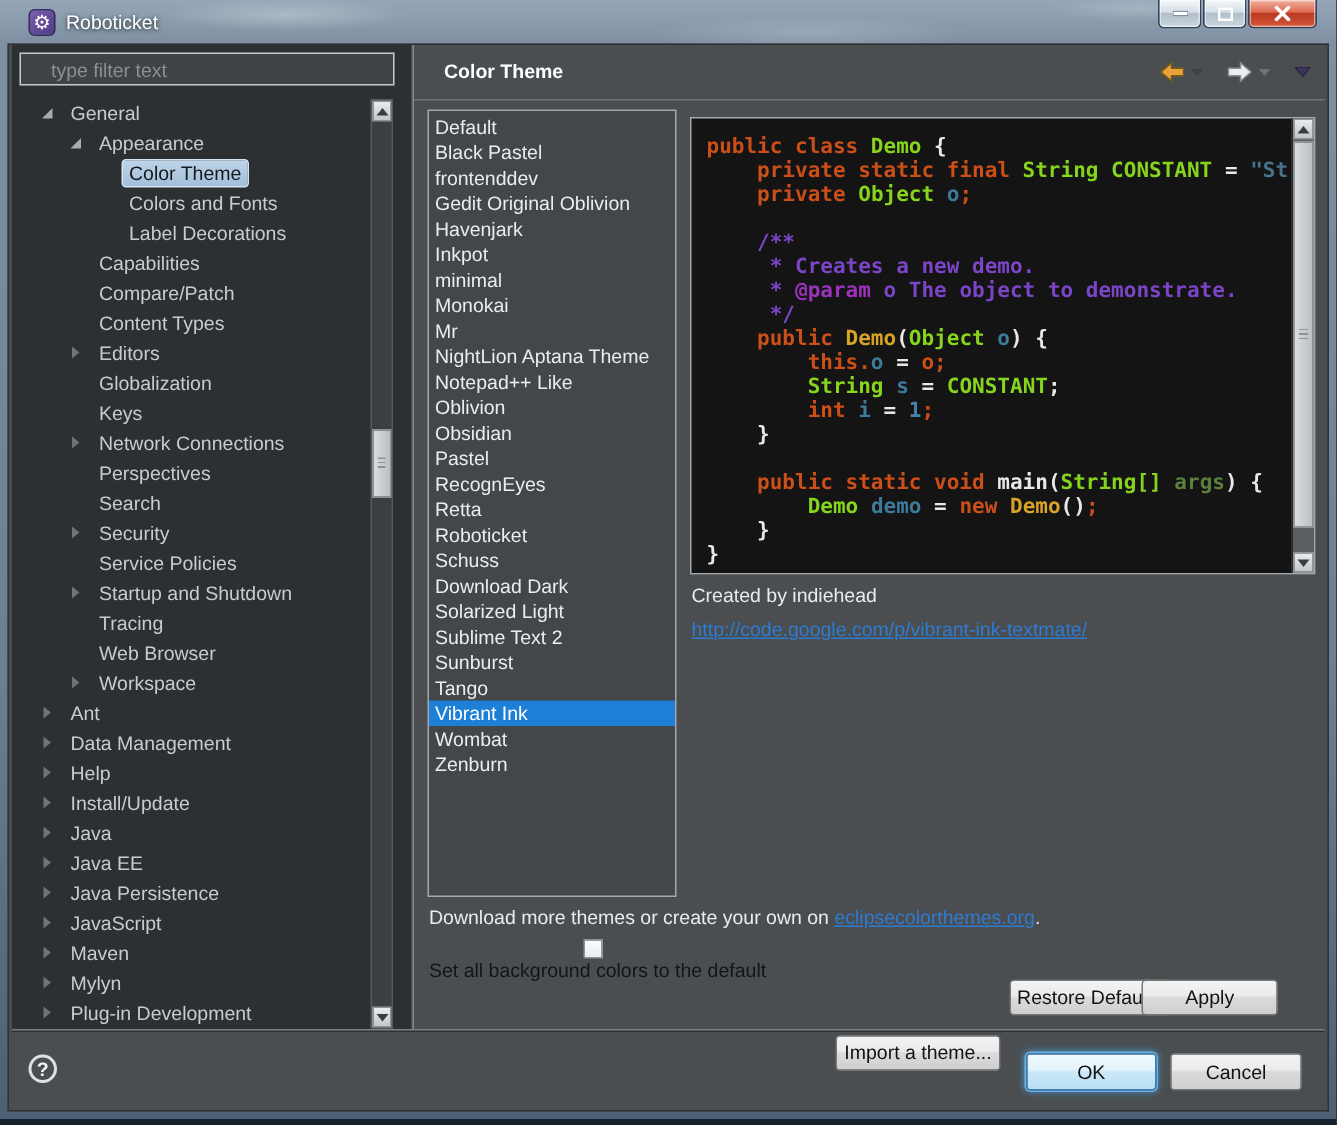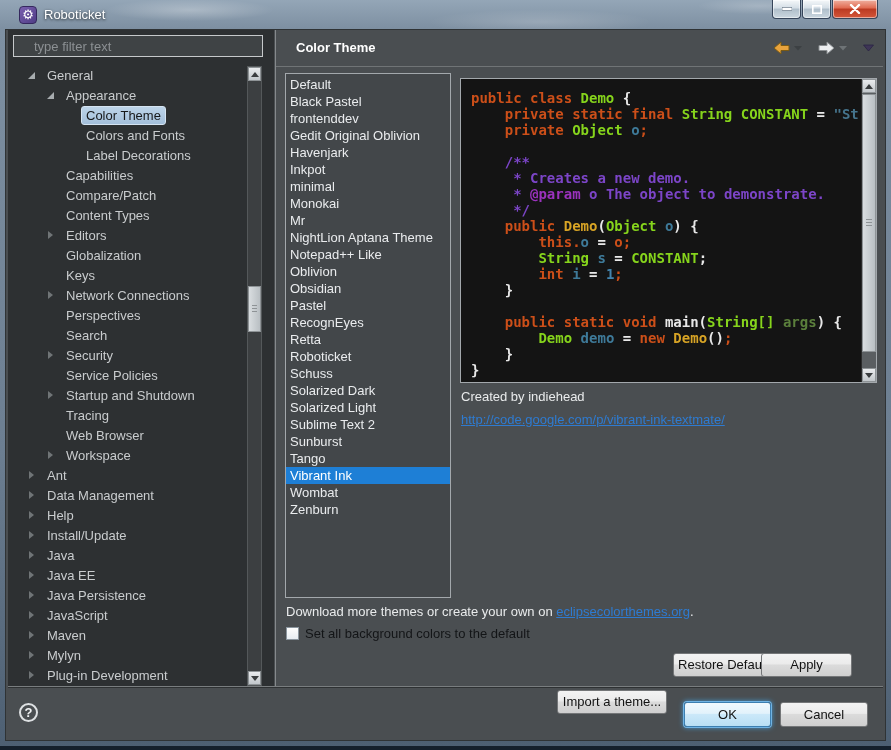--- a/index.html
+++ b/index.html
@@ -73,21 +73,21 @@
   .code{position:absolute;left:10px;top:11px;right:18px;bottom:2px;overflow:hidden;}
   .code-line{height:16px;white-space:pre;font-family:"DejaVu Sans Mono","Liberation Mono",monospace;font-size:14px;font-weight:bold;}
   .preview-sb{position:absolute;right:0;top:0;width:15px;height:303px;background:#5a5e61;border-left:1px solid #2a2a2a;}
   .preview-sb .sb-btn{width:14px;left:0;}
   .preview-sb .sb-thumb{width:14px;}
   .created-by{position:absolute;left:461px;top:389px;color:#e9ebec;font-size:13px;}
   .preview-link{position:absolute;left:461px;top:412px;color:#2e7bd1;font-size:13px;text-decoration:underline;cursor:pointer;}
   
   .download-row{position:absolute;left:286px;top:604px;font-size:13px;color:#e9ebec;}
   .download-link{color:#2e7bd1;text-decoration:underline;cursor:pointer;}
-  .checkbox-row{position:absolute;left:286px;top:626px;display:flex;align-items:center;font-size:13px;color:#131517;}
+  .checkbox-row{position:absolute;left:286px;top:626px;display:flex;align-items:center;font-size:13px;color:#131517;flex-direction:column;}
   .checkbox{width:13px;height:13px;box-sizing:border-box;background:linear-gradient(180deg,#fdfdfd,#e7edf2);
     border:1px solid #8a959e;margin-right:6px;}
   .btn{position:absolute;height:24px;box-sizing:border-box;border:1px solid #747678;border-radius:3px;
     background:linear-gradient(180deg,#f3f3f3,#ebebeb 45%,#dbdbdb 50%,#cfcfcf);
     color:#121212;font:13px "Liberation Sans",sans-serif;text-align:center;line-height:22px;cursor:default;}
   .btn-import{left:557px;top:690px;width:110px;}
   .btn-restore{left:673px;top:653px;width:107px;}
   .btn-apply{left:761px;top:653px;width:91px;}
   .h-separator{position:absolute;left:8px;top:686px;width:875px;height:1px;background:#797d7f;box-shadow:0 1px 0 #2e3133;}
   
@@ -298,21 +298,21 @@
       <div class="theme-item">Mr</div>
       <div class="theme-item">NightLion Aptana Theme</div>
       <div class="theme-item">Notepad++ Like</div>
       <div class="theme-item">Oblivion</div>
       <div class="theme-item">Obsidian</div>
       <div class="theme-item">Pastel</div>
       <div class="theme-item">RecognEyes</div>
       <div class="theme-item">Retta</div>
       <div class="theme-item">Roboticket</div>
       <div class="theme-item">Schuss</div>
-      <div class="theme-item">Solarized Dark</div>
+      <div class="theme-item">Download Dark</div>
       <div class="theme-item">Solarized Light</div>
       <div class="theme-item">Sublime Text 2</div>
       <div class="theme-item">Sunburst</div>
       <div class="theme-item">Tango</div>
       <div class="theme-item sel">Vibrant Ink</div>
       <div class="theme-item">Wombat</div>
       <div class="theme-item">Zenburn</div>
     </div>
 
   <div class="preview">

